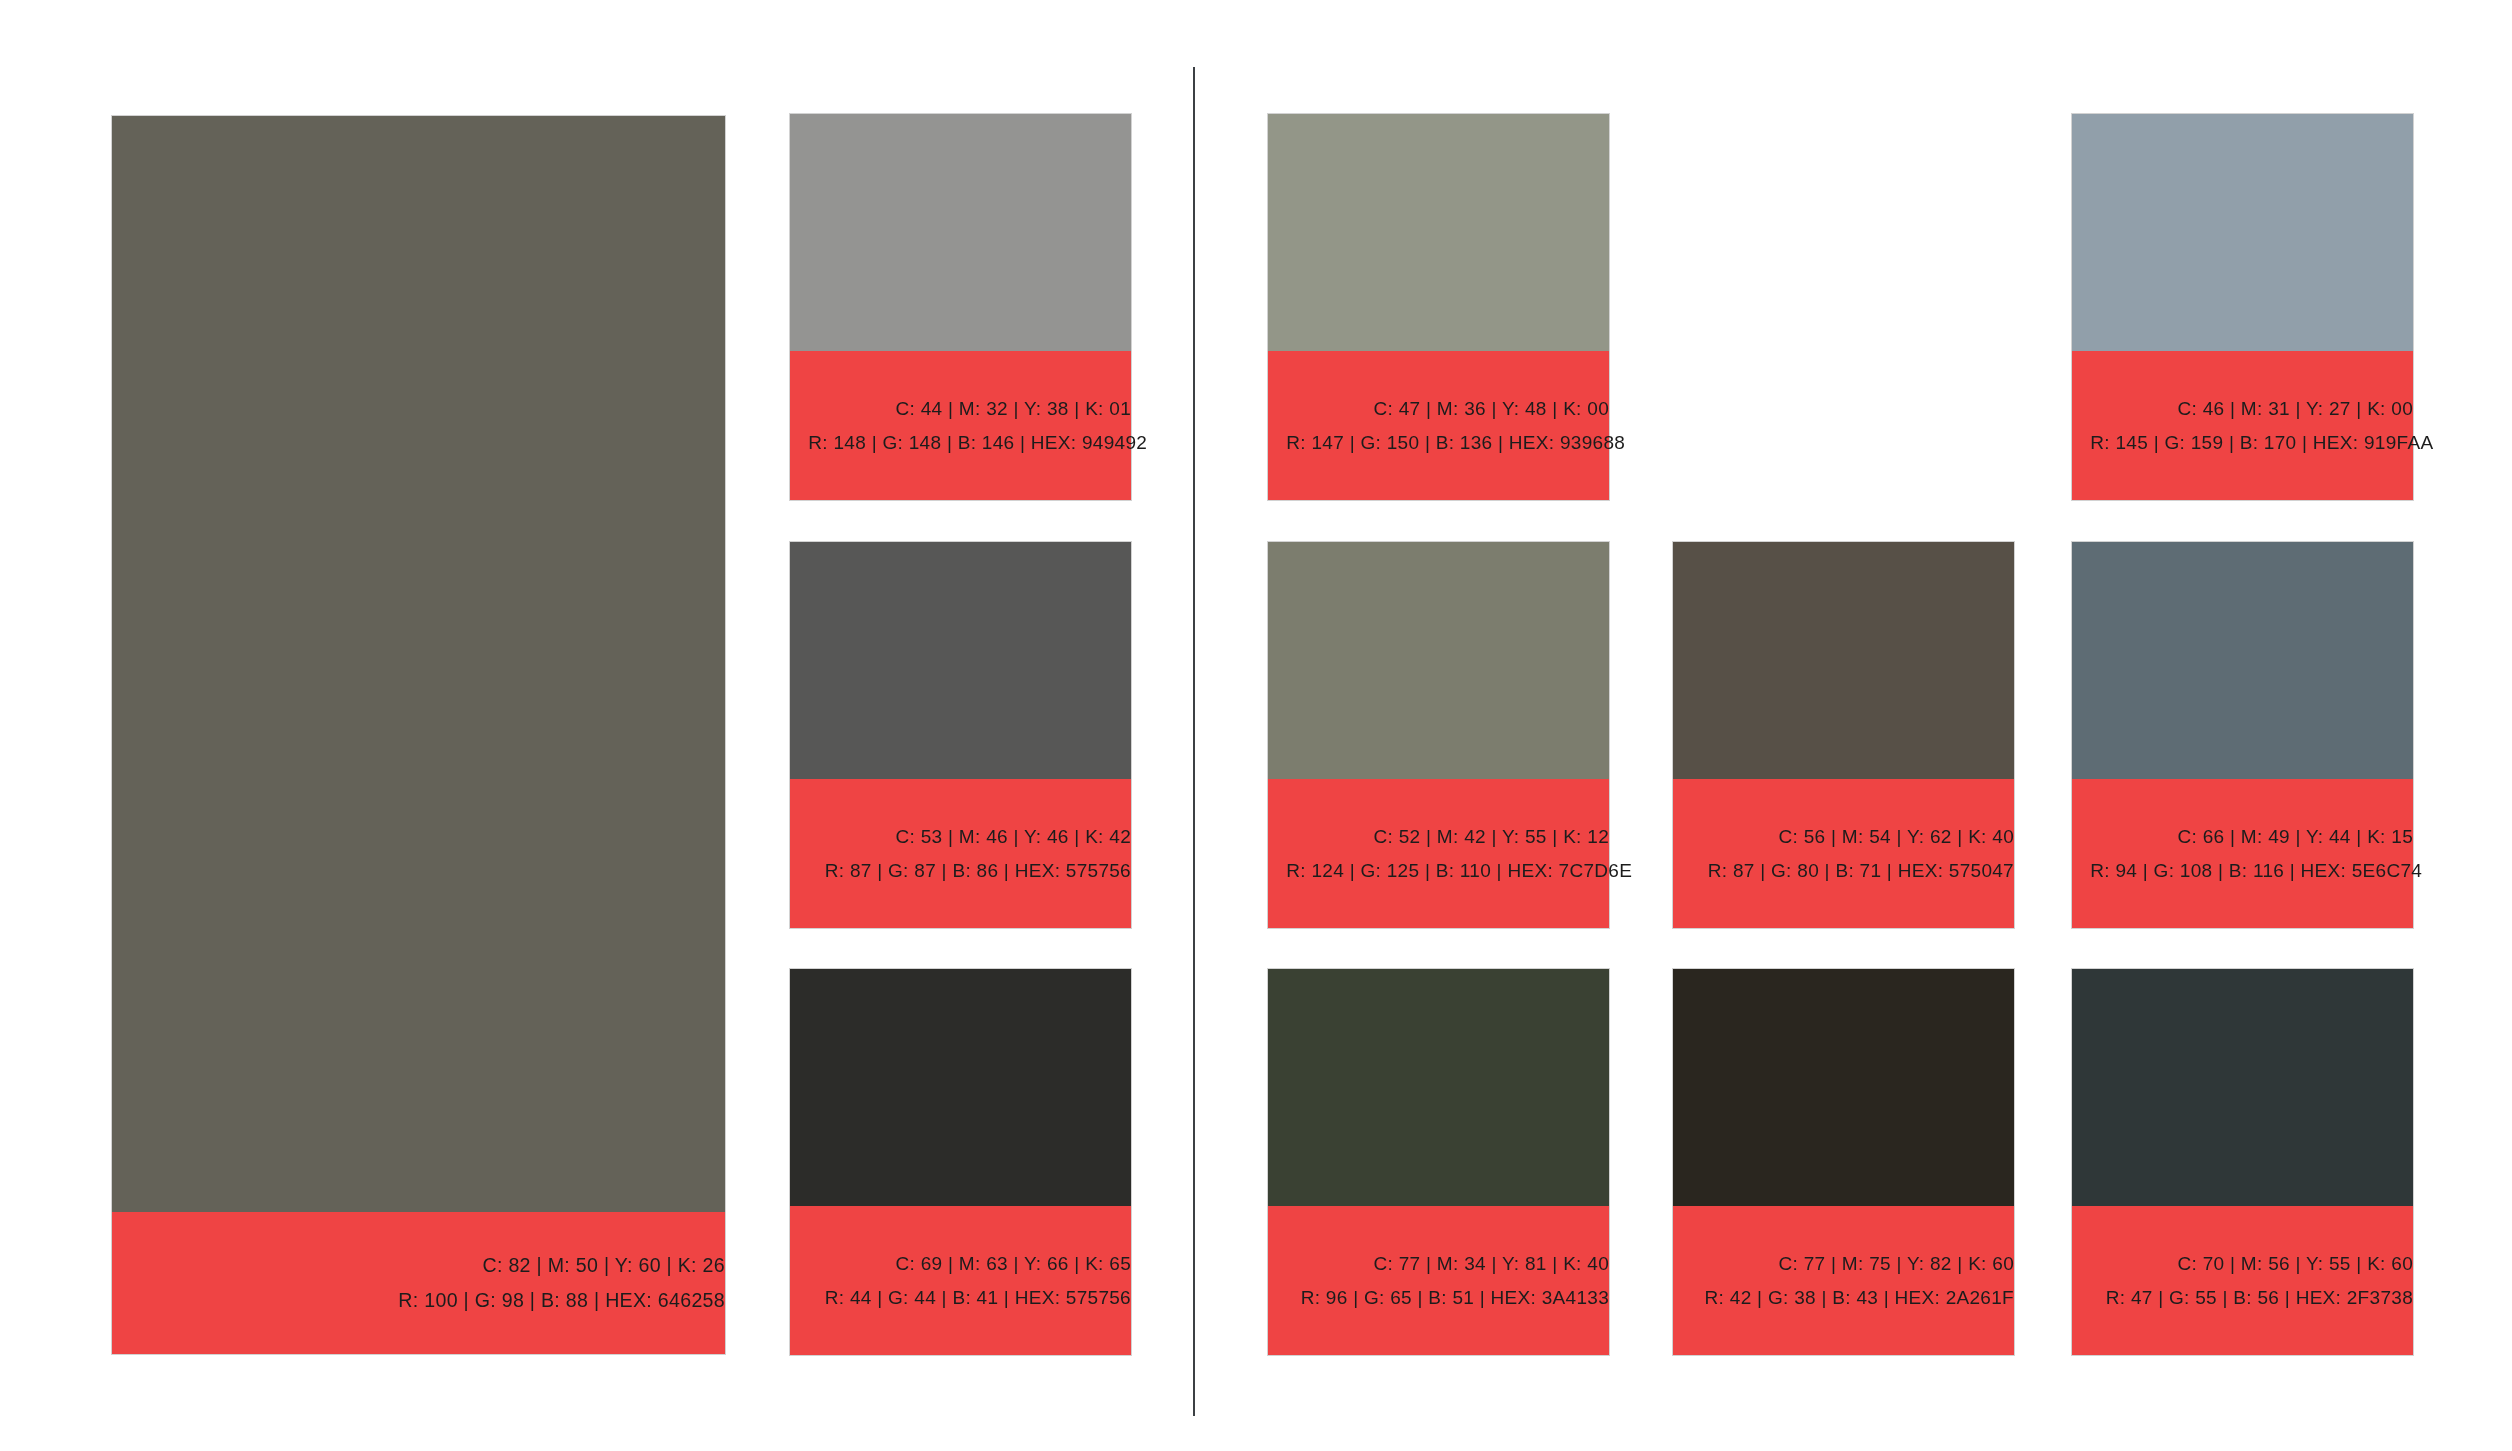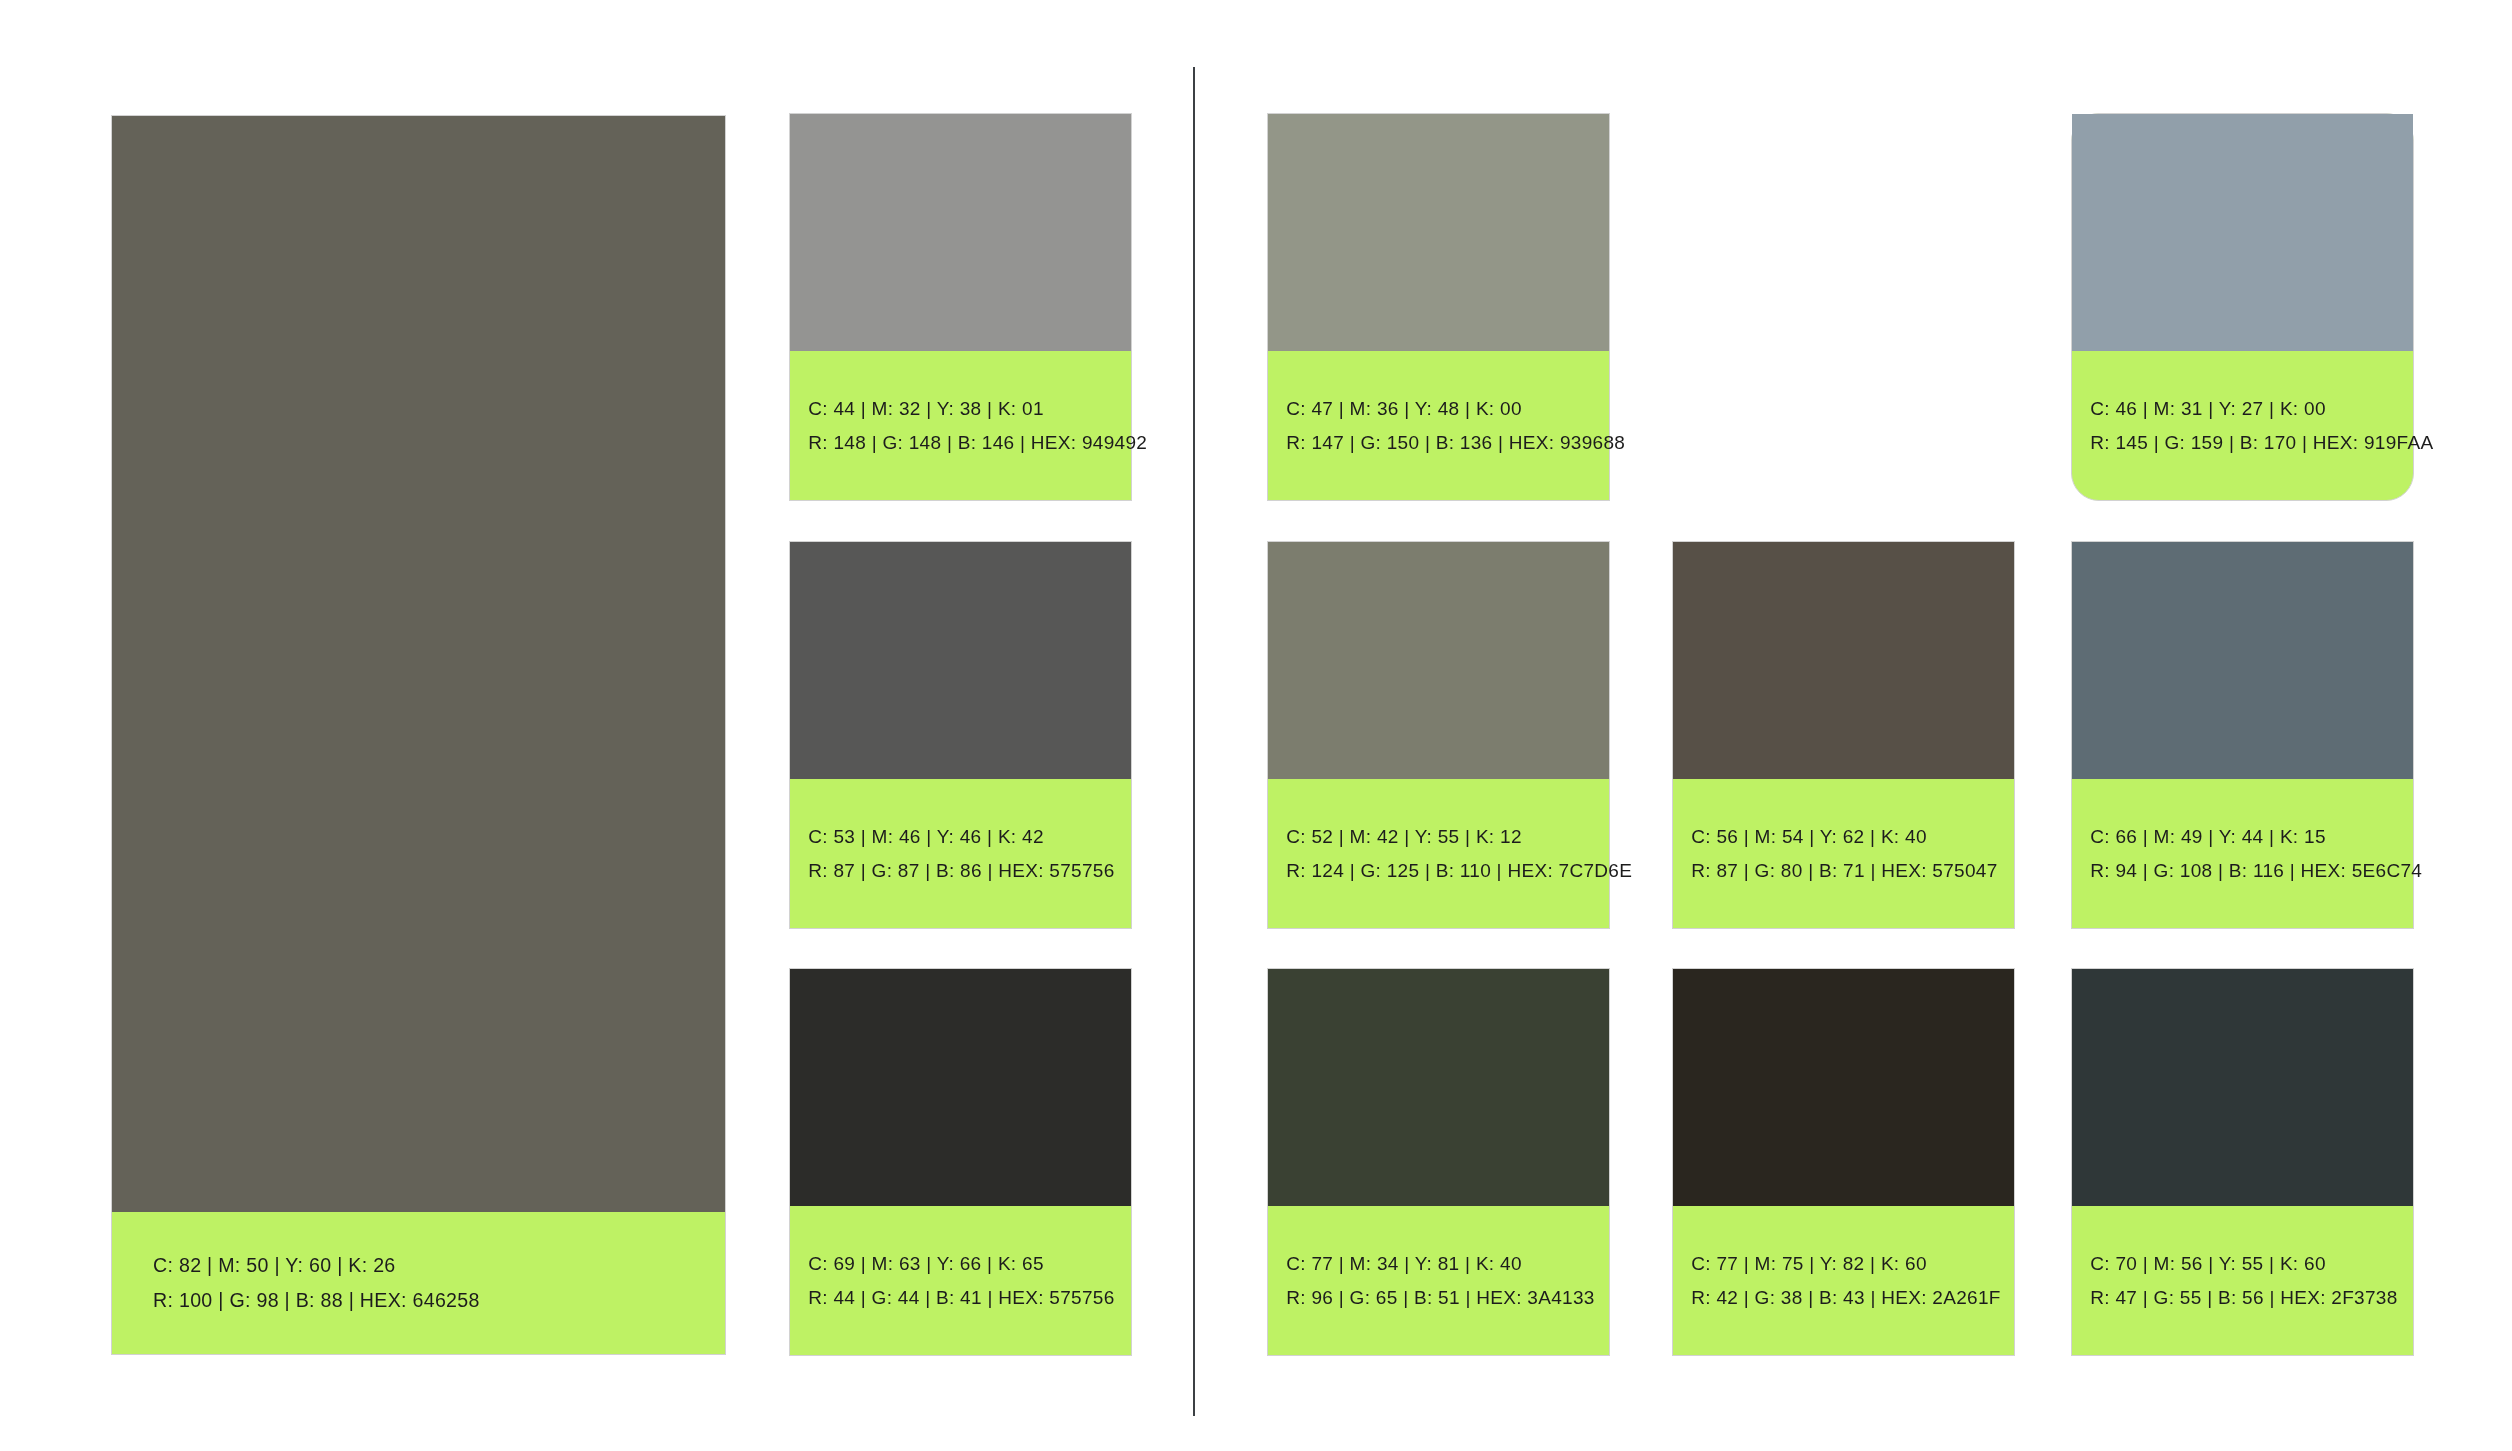--- a/index.html
+++ b/index.html
@@ -32,23 +32,24 @@
     width: 2px;
     height: 1349px;
     background: #3c4044;
   }
 
   
   .swatch-card {
     position: absolute;
     box-sizing: border-box;
     border: 1.3px solid #d2d2d2;
-    background: #bef264;
+    background: #ef4444;
     display: flex;
     flex-direction: column;
+    text-align: right;
   }
   .swatch-chip {
     width: 100%;
     flex: none;
   }
   .swatch-info {
     flex: 1 1 auto;
     display: flex;
     flex-direction: column;
     justify-content: center;
@@ -164,21 +165,21 @@
   </div>
 
   <div class="swatch-card small-card col-4 row-3" style="border-color: rgb(210, 210, 210);">
     <div class="swatch-chip" style="background-color: rgb(42, 38, 31);"></div>
     <div class="swatch-info">
       <div class="swatch-line cmyk" style="color: rgb(28, 28, 28);">C: 77  |  M: 75  |  Y: 82  |  K: 60</div>
       <div class="swatch-line rgb" style="color: rgb(28, 28, 28);">R: 42 | G: 38 | B: 43 | HEX: 2A261F</div>
     </div>
   </div>
 
-  <div class="swatch-card small-card col-5 row-1" style="border-color: rgb(210, 210, 210); border-radius: 28px;">
+  <div class="swatch-card small-card col-5 row-1" style="border-color: rgb(210, 210, 210);">
     <div class="swatch-chip" style="background-color: rgb(145, 159, 170);"></div>
     <div class="swatch-info">
       <div class="swatch-line cmyk" style="color: rgb(28, 28, 28);">C: 46  |  M: 31  |  Y: 27  |  K: 00</div>
       <div class="swatch-line rgb" style="color: rgb(28, 28, 28);">R: 145 | G: 159 | B: 170 | HEX: 919FAA</div>
     </div>
   </div>
 
   <div class="swatch-card small-card col-5 row-2" style="border-color: rgb(210, 210, 210);">
     <div class="swatch-chip" style="background-color: rgb(94, 108, 116);"></div>
     <div class="swatch-info">

